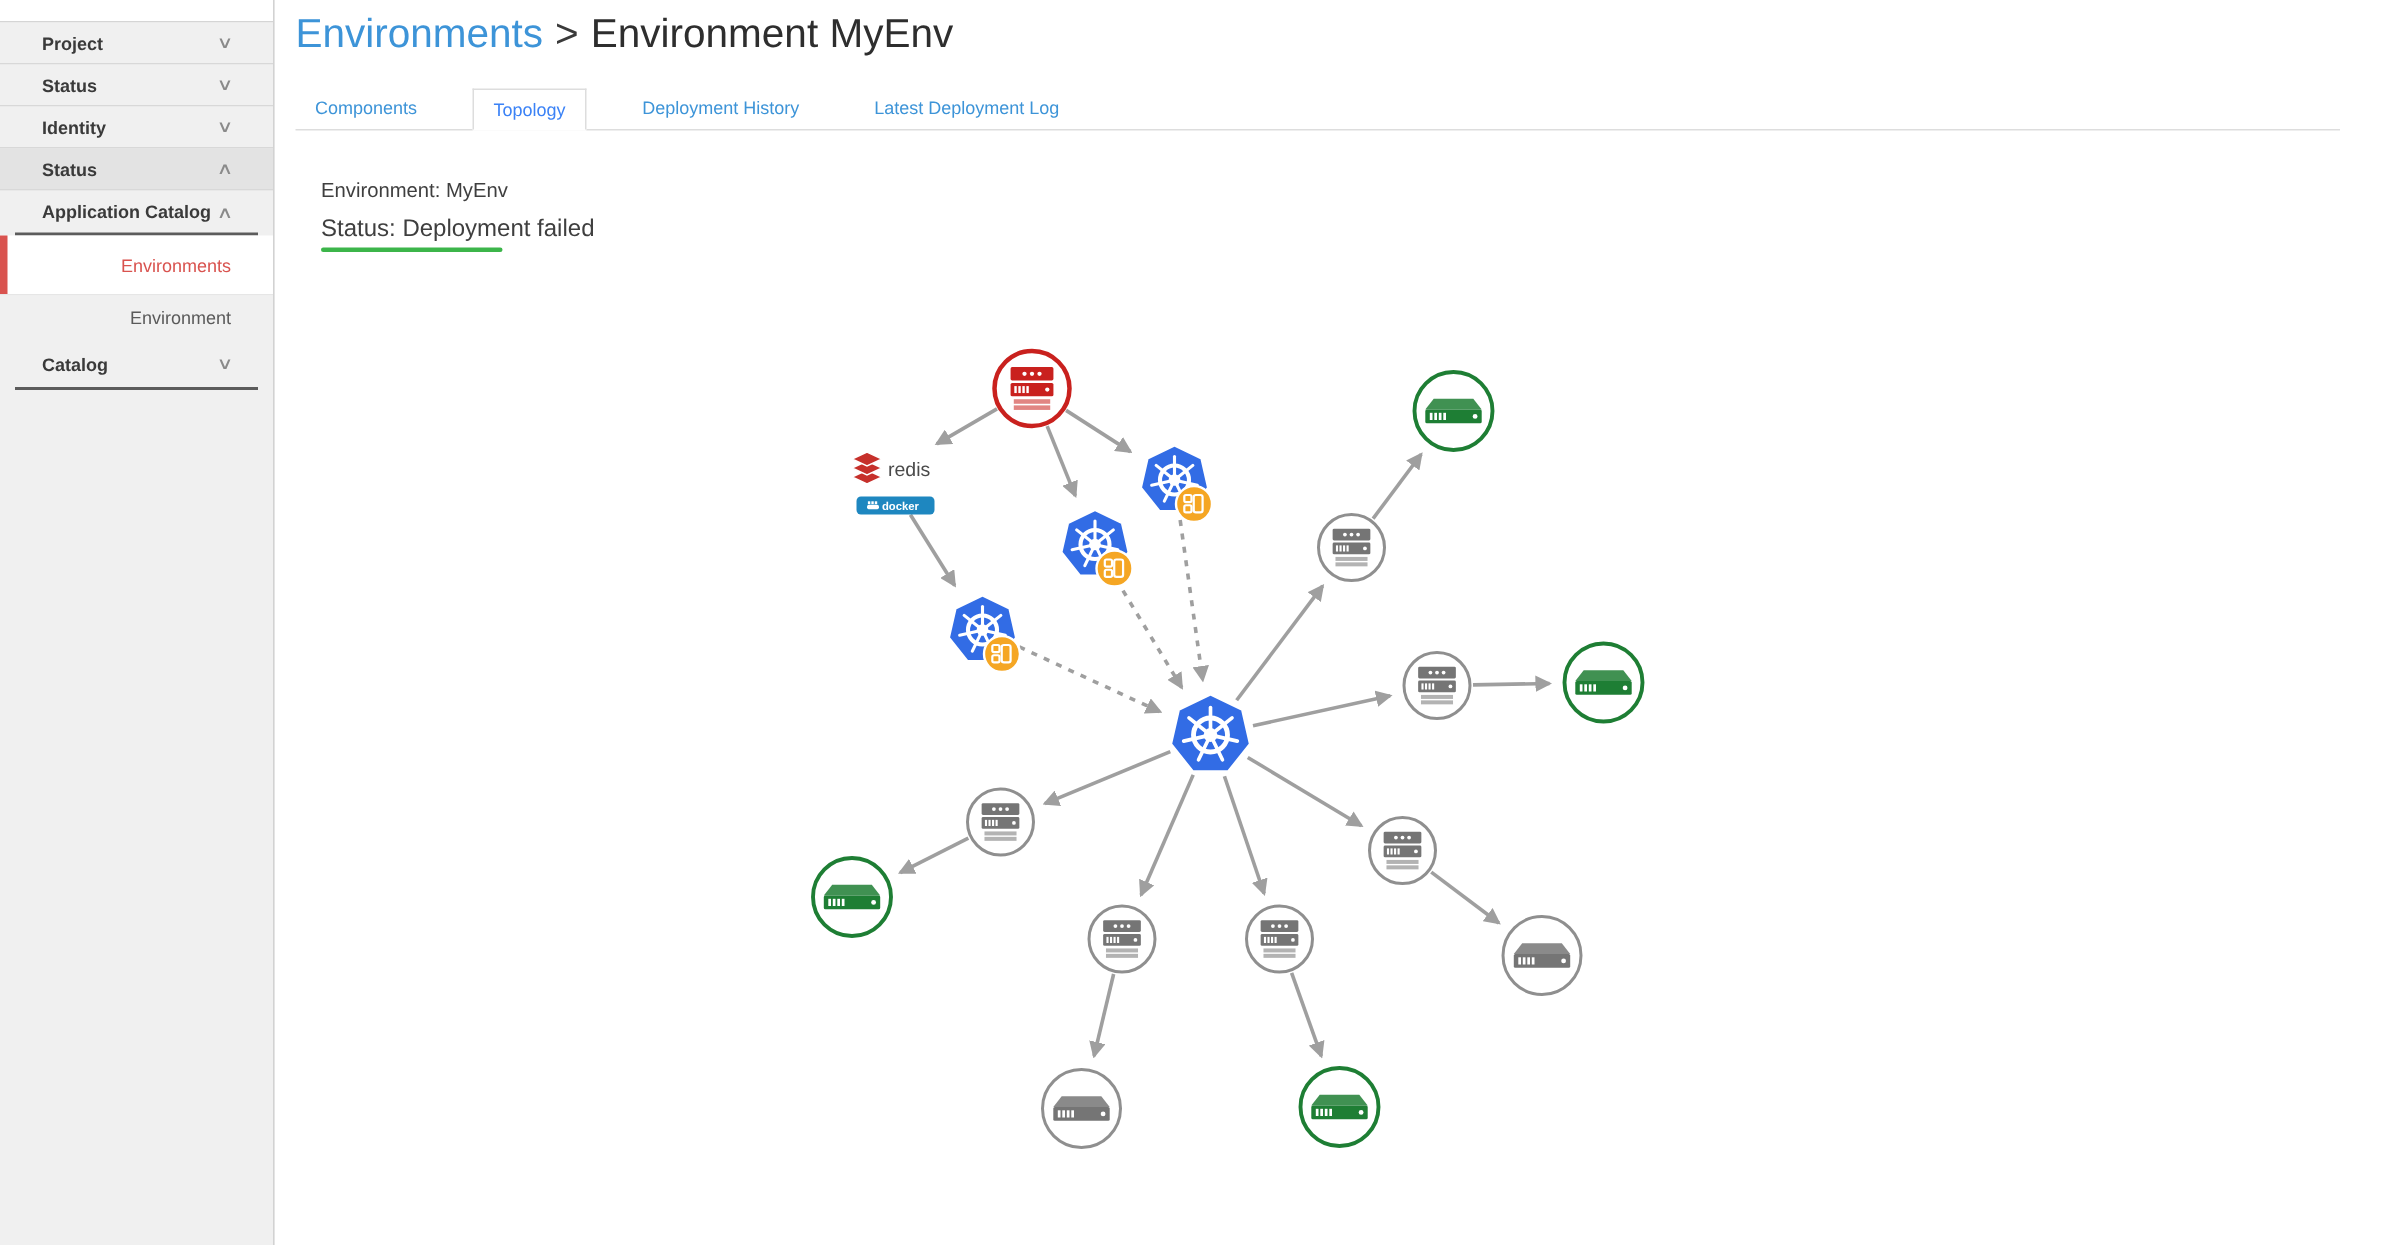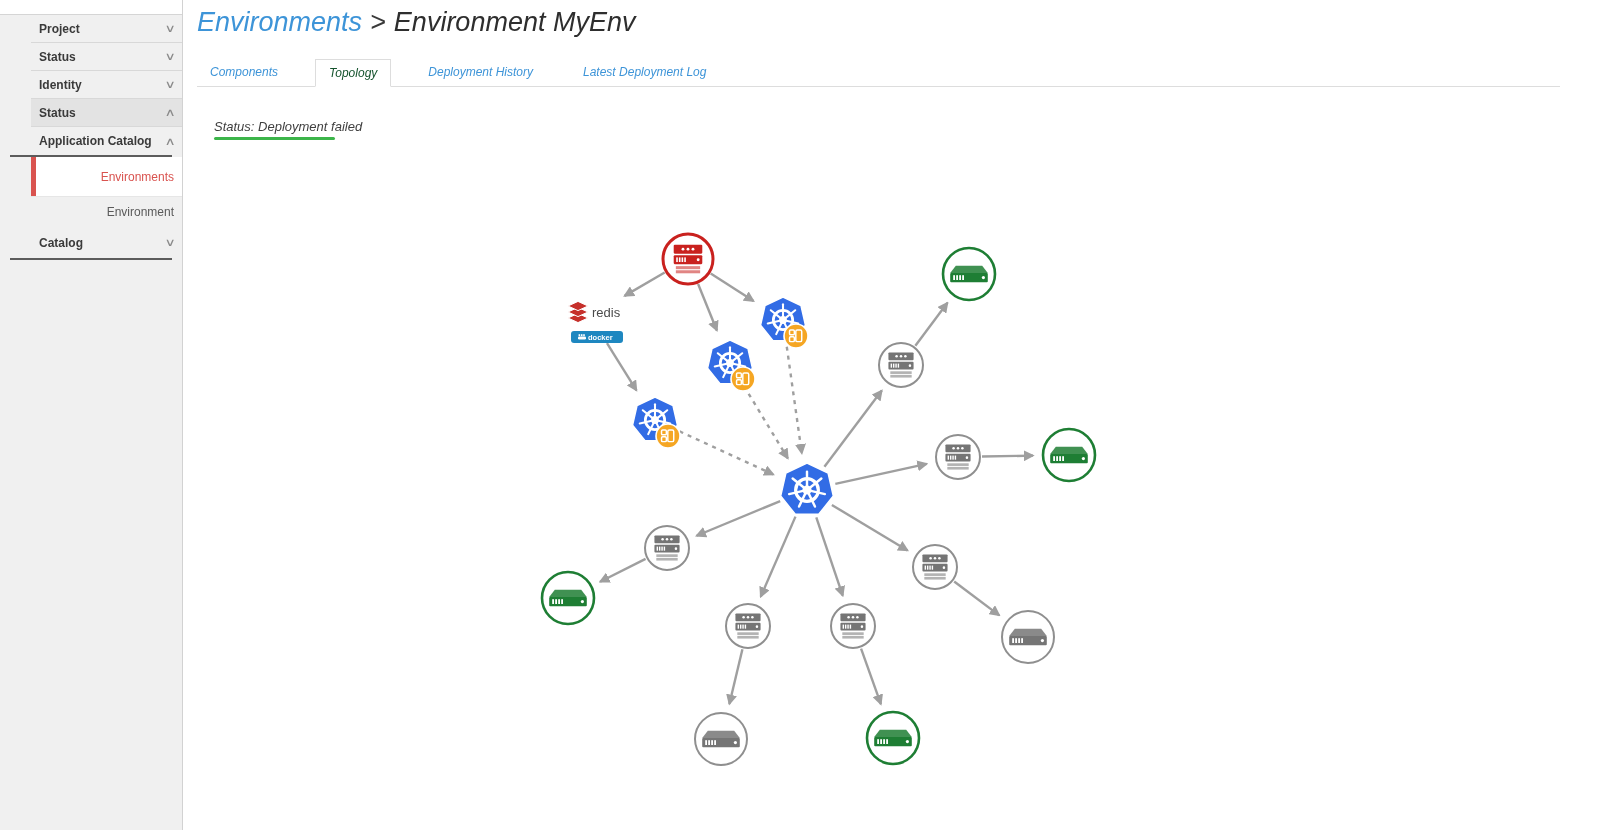--- a/index.html
+++ b/index.html
@@ -9,51 +9,51 @@
     -webkit-font-smoothing:antialiased;
   }
   
   .sidebar{
     position:absolute;left:0;top:0;width:183px;height:830px;
     background:#f0f0f0;border-right:1px solid #d2d2d2;z-index:5;box-sizing:border-box;
   }
   .sb-top{height:14px;background:#ffffff;border-bottom:1px solid #d5d5d5;}
   .sb-row{
     height:28px;box-sizing:border-box;display:flex;align-items:center;
-    justify-content:space-between;padding:0 8px;border-bottom:1px solid #d8d8d8;
-    font-size:12px;font-weight:bold;color:#3a3a3a;cursor:pointer;background:#f0f0f0;margin-left:31px;
+    justify-content:space-between;padding:0 28px;border-bottom:1px solid #d8d8d8;
+    font-size:12px;font-weight:bold;color:#3a3a3a;cursor:pointer;background:#f0f0f0;
   }
   .sb-row.murano{background:#e3e3e3;}
   .sb-row.cat{height:28px;border-bottom:none;}
   .sb-underline{height:2px;background:#5c5c5c;margin:0 10px;}
   .sb-row.env{
     height:40px;background:#ffffff;border-bottom:1px solid #e6e6e6;
     justify-content:flex-end;font-weight:normal;color:#d9534f;position:relative;
   }
   .red-bar{position:absolute;left:0;top:0;bottom:0;width:5px;background:#d9534f;}
   .sb-row.apps{height:29px;justify-content:flex-end;font-weight:normal;color:#5a5a5a;border-bottom:none;}
   .sb-row.manage{height:31px;border-bottom:none;margin-top:1px;}
   .chev{color:#8a8a8a;font-size:11px;font-weight:normal;transform:scaleX(1.4);}
   
-  .main{position:absolute;left:184px;top:0;right:0;bottom:0;background:#ffffff;z-index:2;font-style:italic;}
+  .main{position:absolute;left:184px;top:0;right:0;bottom:0;background:#ffffff;z-index:2;}
   .page-header{margin:7px 0 0 13px;font-size:27px;font-weight:normal;color:#2e2e2e;}
   .crumb-link{color:#3d94d8;cursor:pointer;}
   .crumb-sep{margin:0 8px;color:#3a3a3a;}
   .tabs{display:flex;margin:21px 40px 0 13px;border-bottom:1px solid #dddddd;gap:24px;}
   .tab{
     padding:6px 13px;font-size:12px;color:#3d94d8;cursor:pointer;
     margin-bottom:-1px;white-space:nowrap;
   }
   .tab.active{
     background:#ffffff;border:1px solid #dddddd;border-bottom:1px solid #ffffff;
-    color:#14532d;cursor:default;
+    color:#3b82f6;cursor:default;
   }
   .env-info{margin:32px 0 0 30px;}
   .env-title{font-size:13.5px;color:#3f3f3f;}
-  .env-status{margin-top:10px;font-size:13px;color:#3f3f3f;}
+  .env-status{margin-top:10px;font-size:16px;color:#3f3f3f;}
   .status-underline{width:121px;height:3px;background:#3cb54a;margin-top:3px;border-radius:2px;}
   
   #topology-svg{position:absolute;left:0;top:0;z-index:3;}
 </style>
 </head>
 <body>
 
 <div class="sidebar">
   <div class="sb-top"></div>
 
@@ -100,20 +100,21 @@
   </div>
 
   <div class="tabs">
     <div class="tab">Components</div>
     <div class="tab active">Topology</div>
     <div class="tab">Deployment History</div>
     <div class="tab">Latest Deployment Log</div>
   </div>
 
   <div class="env-info">
+    <div class="env-title">Environment: MyEnv</div>
     <div class="env-status">
       <span>Status: Deployment failed</span>
       <div class="status-underline"></div>
     </div>
   </div>
 </div>
 
 <svg id="topology-svg" width="1600" height="830">
   <defs>
     <marker id="arrowhead" viewBox="0 0 10 10" refX="8.5" refY="5" markerWidth="4.6" markerHeight="4.6" orient="auto-start-reverse">

